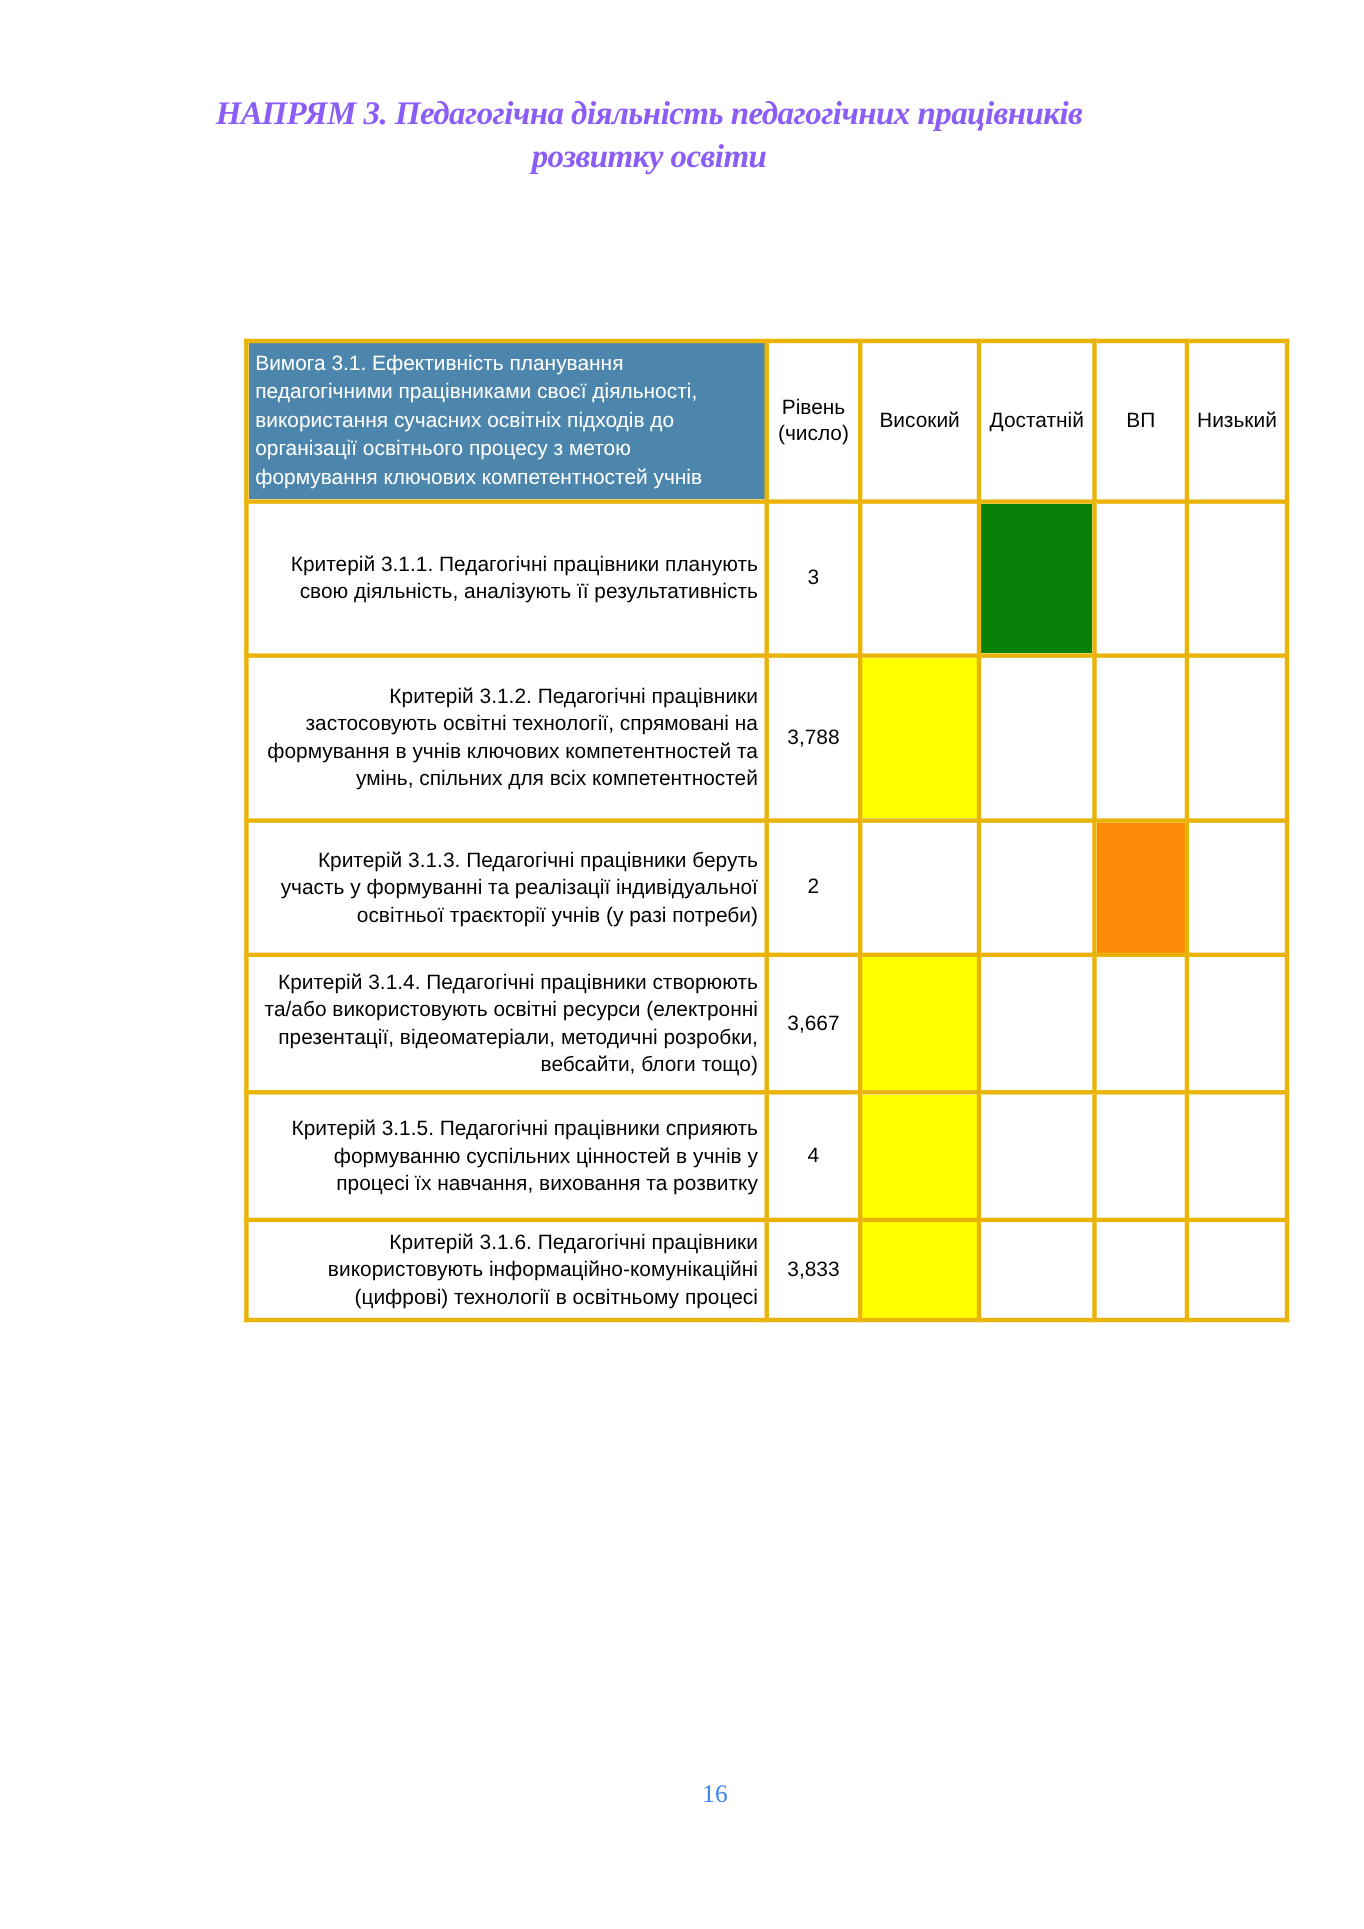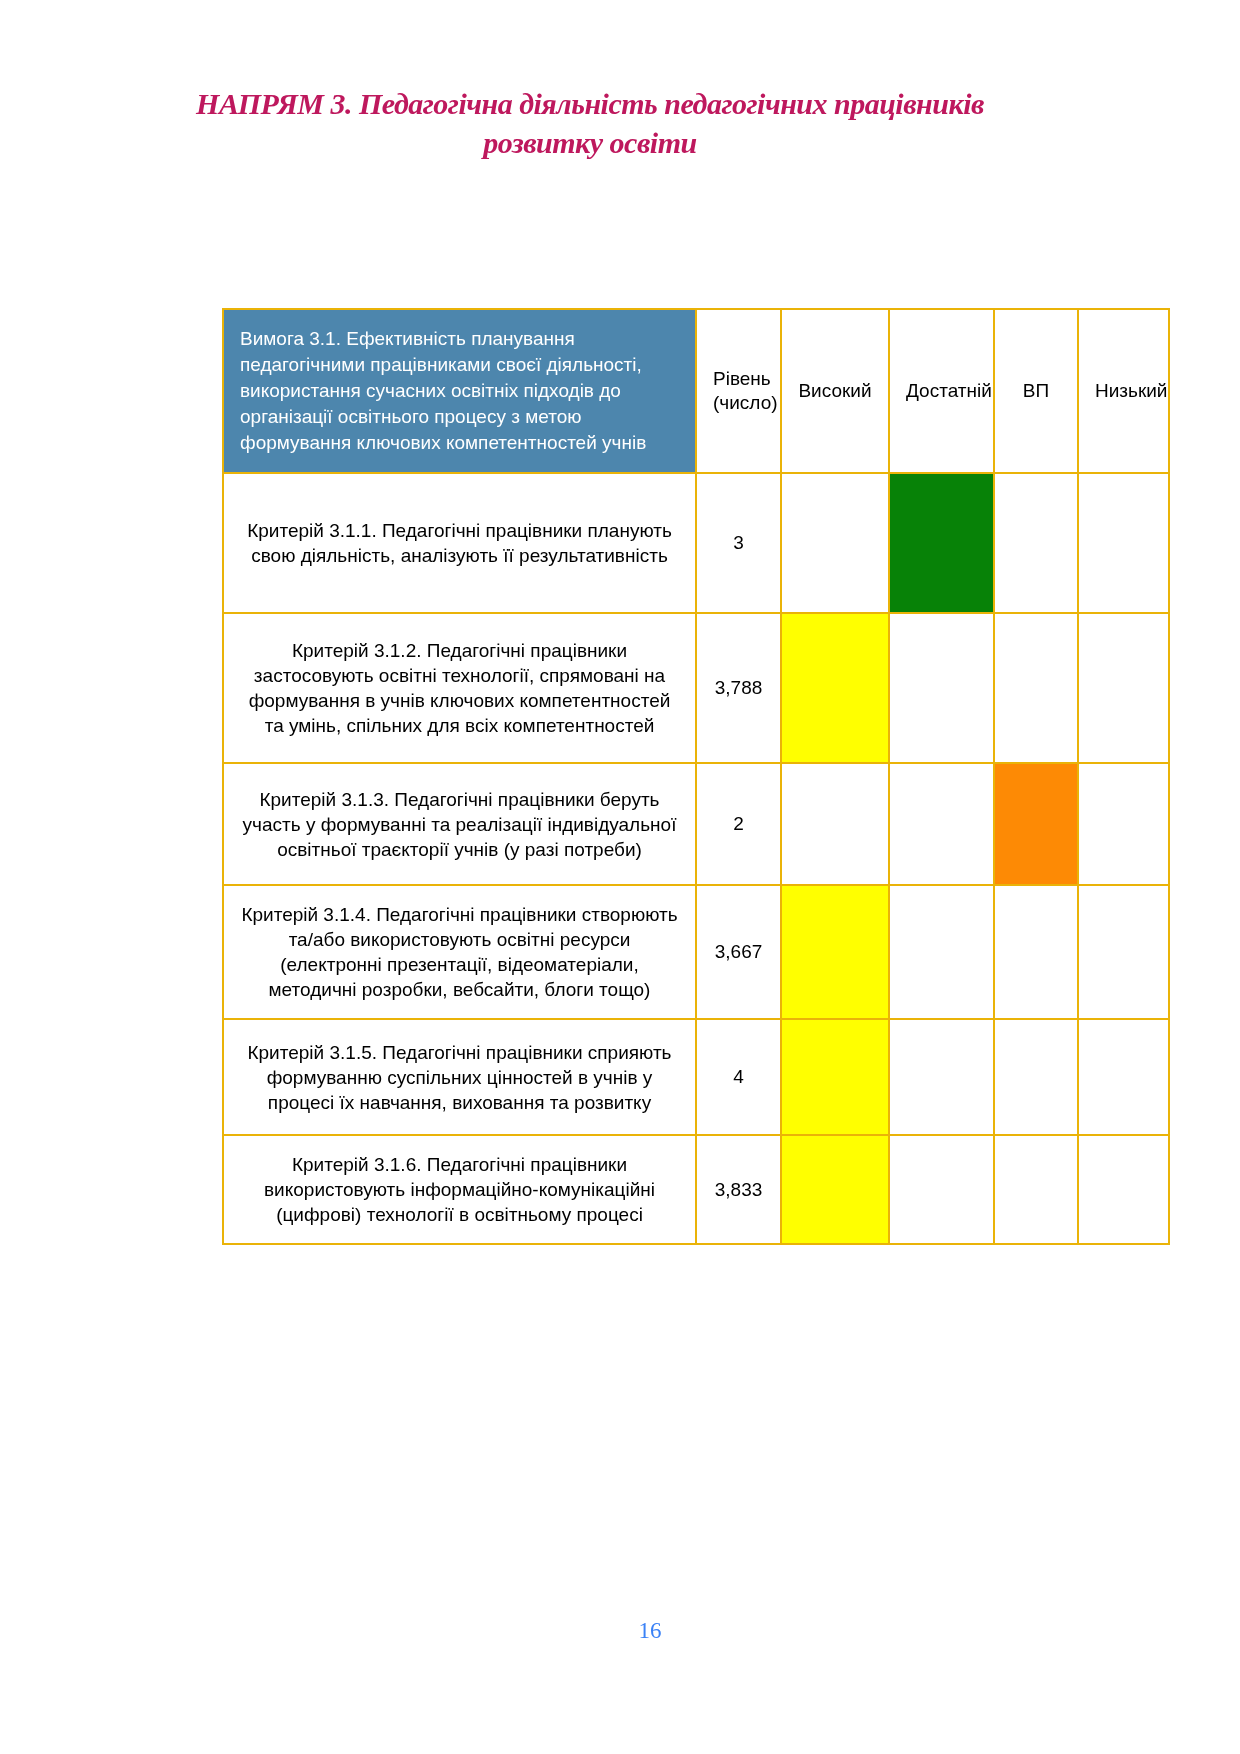--- a/index.html
+++ b/index.html
@@ -20,35 +20,35 @@
     position: absolute;
     top: 84px;
     left: 70px;
     width: 1040px;
     text-align: center;
     font-family: "Liberation Serif", "DejaVu Serif", serif;
     font-style: italic;
     font-weight: bold;
     font-size: 30px;
     line-height: 39px;
-    color: #be185d;
+    color: #8b5cf6;
     letter-spacing: -0.5px;
   }
   table.grid {
     position: absolute;
     left: 222px;
     top: 308px;
     width: 946px;
     border-collapse: collapse;
     table-layout: fixed;
     font-size: 19px;
   }
   table.grid td {
-    border: 2px solid #eab308;
-    padding: 16px;
+    border: 4px solid #eab308;
+    padding: 6px;
     vertical-align: middle;
     overflow: hidden;
   }
   tr.head { height: 135px; }
   tr.r0 { height: 140px; }
   tr.r1 { height: 150px; }
   tr.r2 { height: 122px; }
   tr.r3 { height: 125px; }
   tr.r4 { height: 116px; }
   tr.r5 { height: 88px; }
@@ -58,21 +58,21 @@
     padding: 3px 4px 3px 7px;
     line-height: 26px;
   }
   td.lvl, td.colh {
     text-align: center;
     line-height: 24px;
   }
   td.crit {
     padding: 2px 6px 2px 8px;
     line-height: 25px;
-    text-align: center;
+    text-align: right;
     border-radius: 13px;
   }
   td.val {
     text-align: center;
   }
   .pageno {
     position: absolute;
     top: 1618px;
     left: 60px;
     width: 1180px;

